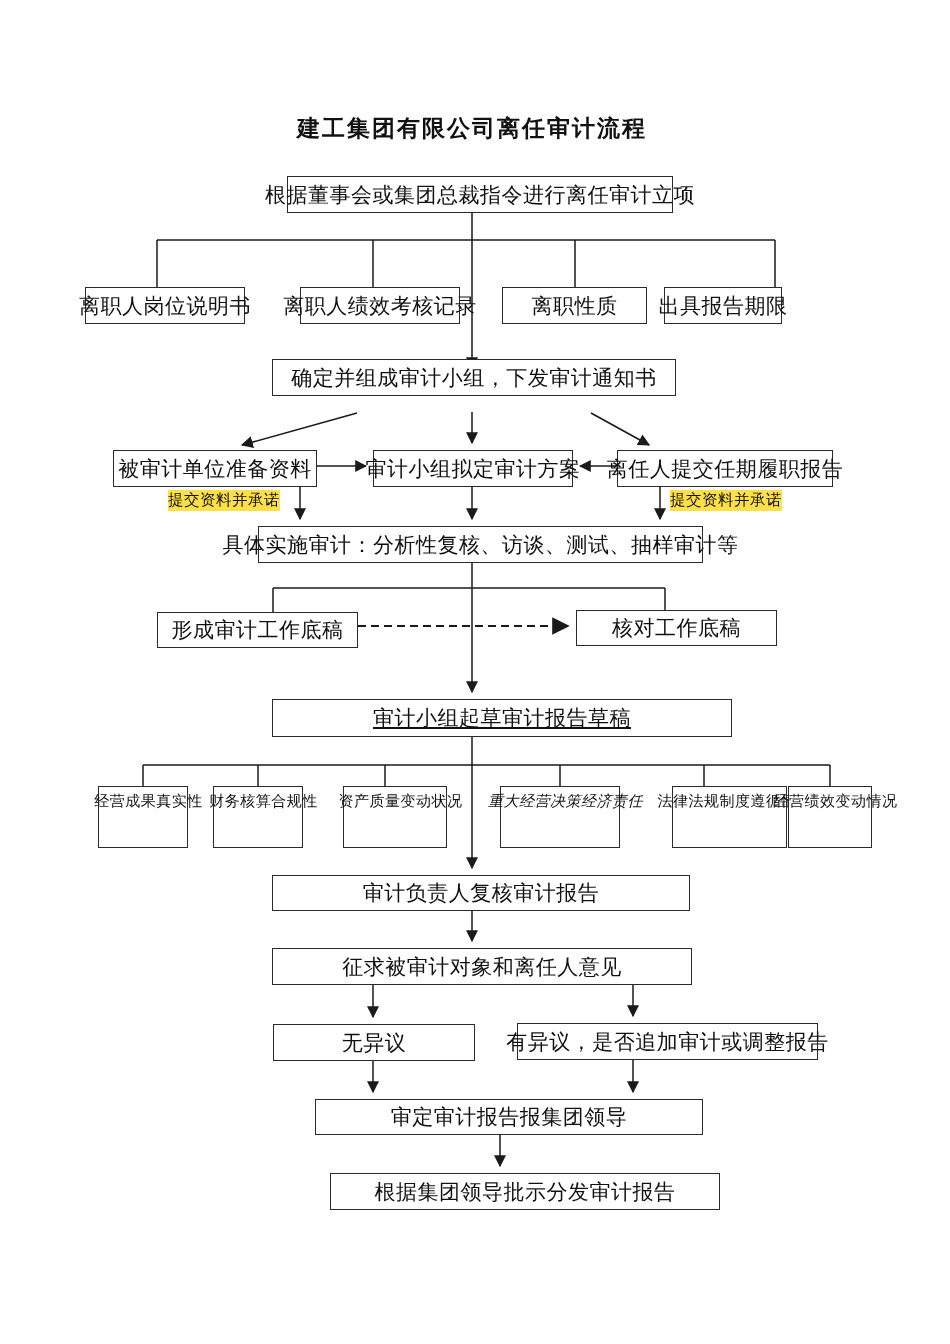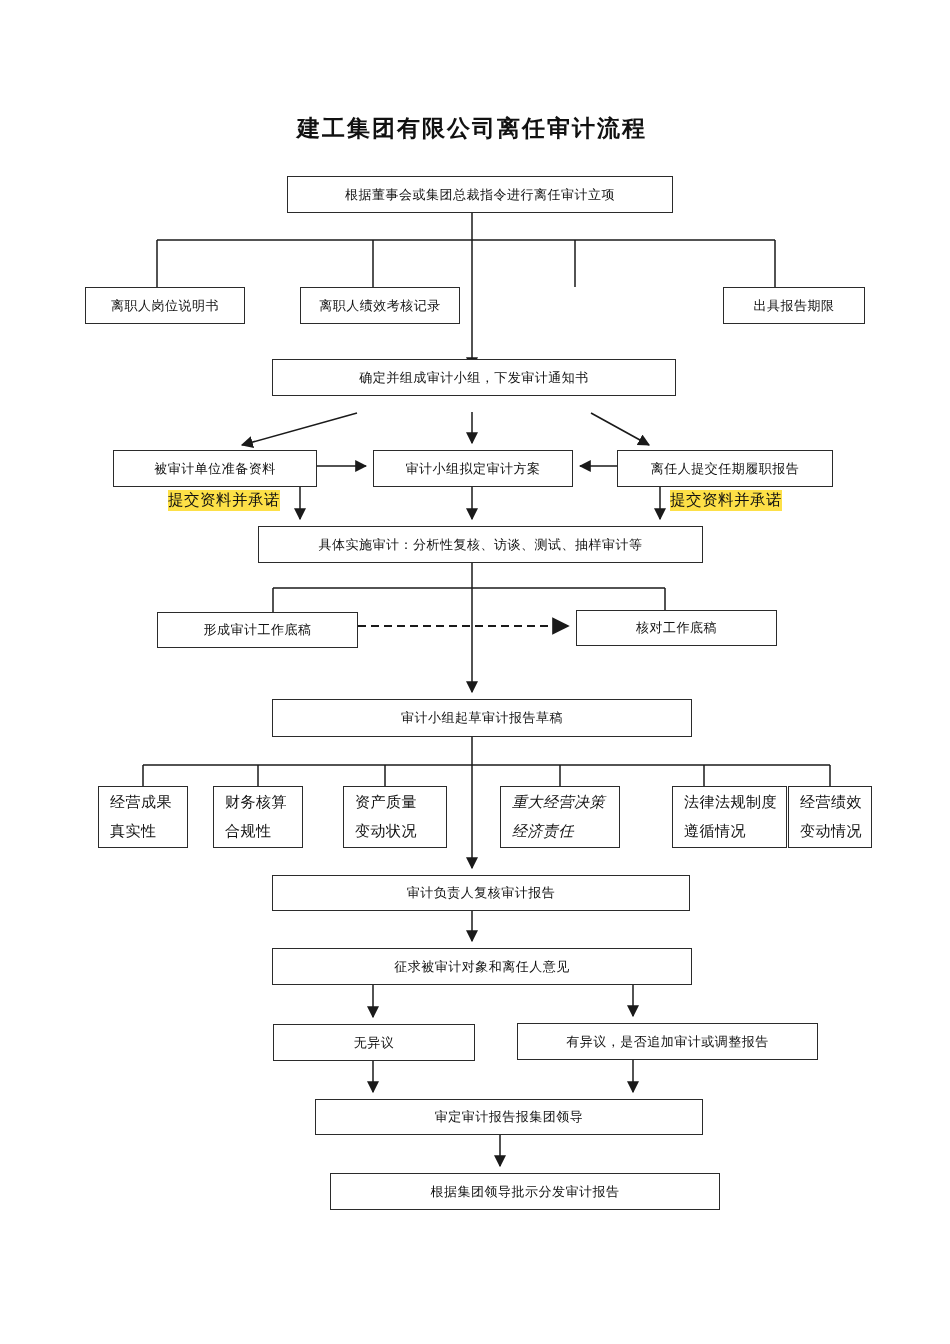--- a/index.html
+++ b/index.html
@@ -8,24 +8,24 @@
     font-family:"Liberation Serif","DejaVu Serif",serif;color:#111111;
   }
   .connectors{position:absolute;left:0;top:0;width:950px;height:1344px;}
   .title{
     position:absolute;top:113px;left:0;width:944px;text-align:center;
     font-size:23px;font-weight:bold;letter-spacing:2px;
   }
   .node{
     position:absolute;box-sizing:border-box;border:1.6px solid #2b2b2b;background:#ffffff;
     display:flex;align-items:center;justify-content:center;
-    font-size:13px;letter-spacing:0.5px;white-space:nowrap;
+    font-size:21px;letter-spacing:0.5px;white-space:nowrap;
   }
   .aspect{
-    flex-direction:column;align-items:flex-start;justify-content:center;
+    flex-direction:row;align-items:flex-start;justify-content:center;
     padding-left:11px;line-height:1.95;font-size:15px;letter-spacing:0.5px;
   }
   .flabel{
     position:absolute;font-size:15.5px;letter-spacing:0.5px;background:#fde047;
     white-space:nowrap;
   }
 </style>
 </head>
 <body>
 
@@ -84,37 +84,38 @@
       <line x1="500" y1="1135" x2="500" y2="1166" marker-end="url(#arrow)"></line>
     </g>
   </svg>
 
   <div class="title">建工集团有限公司离任审计流程</div>
 
   <div class="node" style="left:287px;top:176px;width:386px;height:37px;">根据董事会或集团总裁指令进行离任审计立项</div>
 
   <div class="node" style="left:85px;top:287px;width:160px;height:37px;">离职人岗位说明书</div>
   <div class="node" style="left:300px;top:287px;width:160px;height:37px;">离职人绩效考核记录</div>
-  <div class="node" style="left:723px;top:287px;width:142px;height:37px;">出具报告期限</div>
+  <div class="node" style="left:502px;top:287px;width:145px;height:37px;">离职性质</div>
+  <div class="node" style="left:664px;top:287px;width:118px;height:37px;">出具报告期限</div>
 
   <div class="node" style="left:272px;top:359px;width:404px;height:37px;">确定并组成审计小组，下发审计通知书</div>
 
   <div class="node" style="left:113px;top:450px;width:204px;height:37px;">被审计单位准备资料</div>
   <div class="node" style="left:373px;top:450px;width:200px;height:37px;">审计小组拟定审计方案</div>
   <div class="node" style="left:617px;top:450px;width:216px;height:37px;">离任人提交任期履职报告</div>
 
   <div class="flabel" style="left:168px;top:490px;">提交资料并承诺</div>
   <div class="flabel" style="left:670px;top:490px;">提交资料并承诺</div>
 
   <div class="node" style="left:258px;top:526px;width:445px;height:37px;">具体实施审计：分析性复核、访谈、测试、抽样审计等</div>
 
   <div class="node" style="left:157px;top:612px;width:201px;height:36px;">形成审计工作底稿</div>
   <div class="node" style="left:576px;top:610px;width:201px;height:36px;">核对工作底稿</div>
 
-  <div class="node" style="left:272px;top:699px;width:420px;height:38px;">审计小组起草审计报告草稿</div>
+  <div class="node" style="left:272px;top:699px;width:460px;height:38px;text-decoration:underline;">审计小组起草审计报告草稿</div>
 
   <div class="node aspect" style="left:98px;top:786px;width:90px;height:62px;">
     <span>经营成果</span>
     <span>真实性</span>
   </div>
   <div class="node aspect" style="left:213px;top:786px;width:90px;height:62px;">
     <span>财务核算</span>
     <span>合规性</span>
   </div>
   <div class="node aspect" style="left:343px;top:786px;width:104px;height:62px;">

